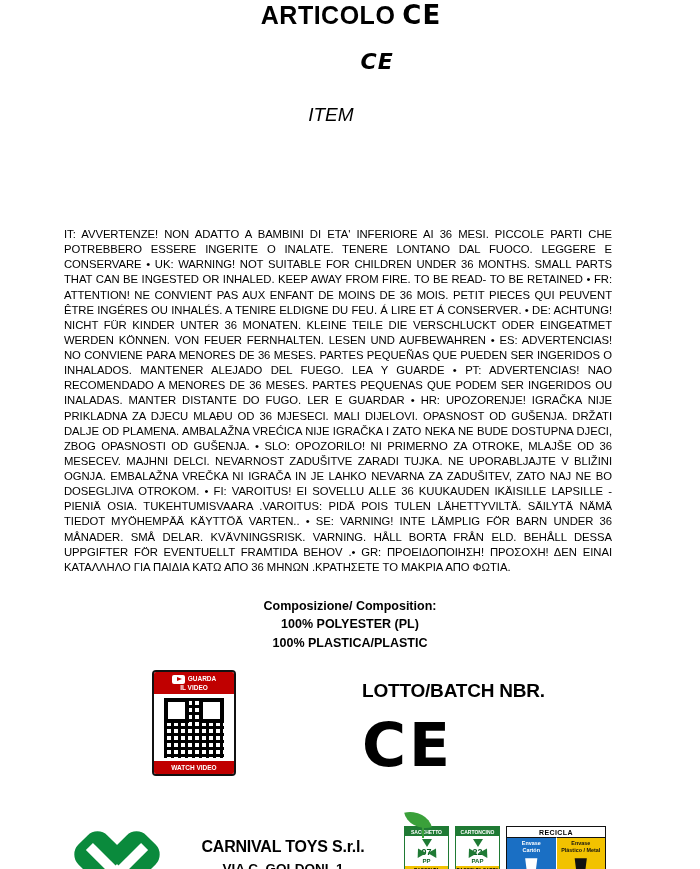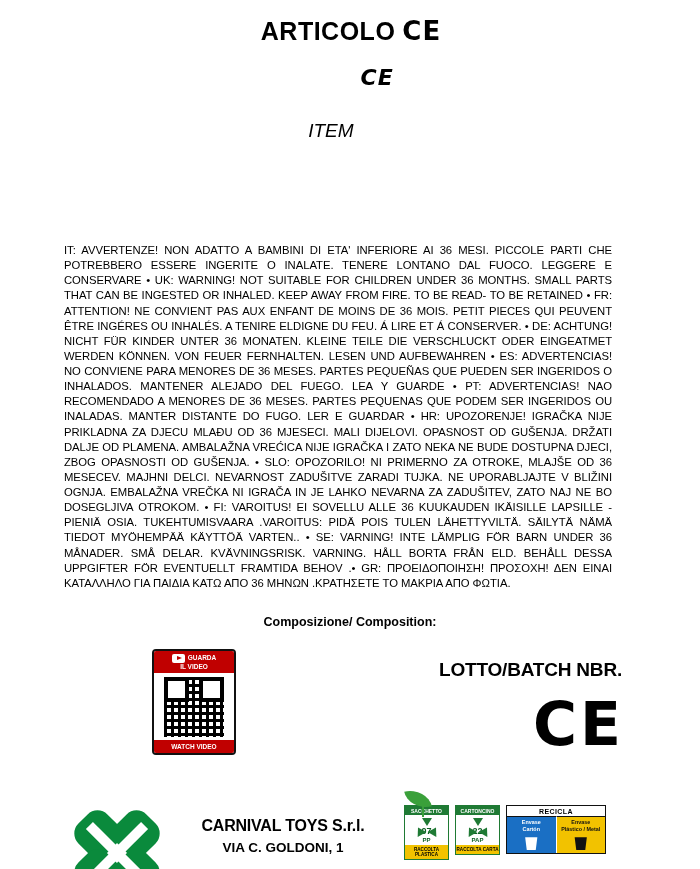--- a/index.html
+++ b/index.html
@@ -13,21 +13,21 @@
     height: 869px;
     position: relative;
     font-family: "Liberation Sans", sans-serif;
     color: #000000;
     overflow: hidden;
   }
 
   
   .header {
     text-align: center;
-    padding-top: 16px;
+    padding-top: 0;
   }
   .header-line1 {
     font-size: 25px;
     font-weight: bold;
     letter-spacing: 0.5px;
     display: flex;
     justify-content: center;
     align-items: center;
     gap: 7px;
   }
@@ -148,21 +148,21 @@
     text-align: center;
     padding: 3px 0;
   }
 
   
   .lotto {
     position: absolute;
     left: 362px;
     top: 10px;
     width: 260px;
-    text-align: right;
+    text-align: left;
   }
   .lotto-title {
     font-size: 19px;
     font-weight: bold;
     letter-spacing: -0.2px;
   }
   .lotto-ce {
     margin-top: 8px;
   }
 
@@ -351,20 +351,22 @@
   <div class="header-line2">
     <span>ITEM</span>
     <span class="ce-mark mid">C<span>E</span></span>
   </div>
 </div>
 
 <div class="warnings">IT: AVVERTENZE! NON ADATTO A BAMBINI DI ETA' INFERIORE AI 36 MESI. PICCOLE PARTI CHE POTREBBERO ESSERE INGERITE O INALATE. TENERE LONTANO DAL FUOCO. LEGGERE E CONSERVARE • UK: WARNING! NOT SUITABLE FOR CHILDREN UNDER 36 MONTHS. SMALL PARTS THAT CAN BE INGESTED OR INHALED. KEEP AWAY FROM FIRE. TO BE READ- TO BE RETAINED • FR: ATTENTION! NE CONVIENT PAS AUX ENFANT DE MOINS DE 36 MOIS. PETIT PIECES QUI PEUVENT ÊTRE INGÉRES OU INHALÉS. A TENIRE ELDIGNE DU FEU. Á LIRE ET Á CONSERVER. • DE: ACHTUNG! NICHT FÜR KINDER UNTER 36 MONATEN. KLEINE TEILE DIE VERSCHLUCKT ODER EINGEATMET WERDEN KÖNNEN. VON FEUER FERNHALTEN. LESEN UND AUFBEWAHREN • ES: ADVERTENCIAS! NO CONVIENE PARA MENORES DE 36 MESES. PARTES PEQUEÑAS QUE PUEDEN SER INGERIDOS O INHALADOS. MANTENER ALEJADO DEL FUEGO. LEA Y GUARDE • PT: ADVERTENCIAS! NAO RECOMENDADO A MENORES DE 36 MESES. PARTES PEQUENAS QUE PODEM SER INGERIDOS OU INALADAS. MANTER DISTANTE DO FUGO. LER E GUARDAR • HR: UPOZORENJE! IGRAČKA NIJE PRIKLADNA ZA DJECU MLAĐU OD 36 MJESECI. MALI DIJELOVI. OPASNOST OD GUŠENJA. DRŽATI DALJE OD PLAMENA. AMBALAŽNA VREĆICA NIJE IGRAČKA I ZATO NEKA NE BUDE DOSTUPNA DJECI, ZBOG OPASNOSTI OD GUŠENJA. • SLO: OPOZORILO! NI PRIMERNO ZA OTROKE, MLAJŠE OD 36 MESECEV. MAJHNI DELCI. NEVARNOST ZADUŠITVE ZARADI TUJKA. NE UPORABLJAJTE V BLIŽINI OGNJA. EMBALAŽNA VREČKA NI IGRAČA IN JE LAHKO NEVARNA ZA ZADUŠITEV, ZATO NAJ NE BO DOSEGLJIVA OTROKOM. • FI: VAROITUS! EI SOVELLU ALLE 36 KUUKAUDEN IKÄISILLE LAPSILLE - PIENIÄ OSIA. TUKEHTUMISVAARA .VAROITUS: PIDÄ POIS TULEN LÄHETTYVILTÄ. SÄILYTÄ NÄMÄ TIEDOT MYÖHEMPÄÄ KÄYTTÖÄ VARTEN.. • SE: VARNING! INTE LÄMPLIG FÖR BARN UNDER 36 MÅNADER. SMÅ DELAR. KVÄVNINGSRISK. VARNING. HÅLL BORTA FRÅN ELD. BEHÅLL DESSA UPPGIFTER FÖR EVENTUELLT FRAMTIDA BEHOV .• GR: ΠΡΟΕΙΔΟΠΟΙΗΣΗ! ΠΡΟΣΟΧΗ! ΔΕΝ ΕΙΝΑΙ ΚΑΤΑΛΛΗΛΟ ΓΙΑ ΠΑΙΔΙΑ ΚΑΤΩ ΑΠΟ 36 ΜΗΝΩΝ .ΚΡΑΤΗΣΕΤΕ ΤΟ ΜΑΚΡΙΑ ΑΠΟ ΦΩΤΙΑ.</div>
 
 <div class="composition">
   <div>Composizione/ Composition:</div>
+  <div>100% POLYESTER (PL)</div>
+  <div>100% PLASTICA/PLASTIC</div>
 </div>
 
 <div class="mid">
 
   <div class="yt-badge">
     <div class="yt-top">
       <span class="yt-play"></span><span>GUARDA</span>
       <div>IL VIDEO</div>
     </div>
     <div class="qr"></div>

